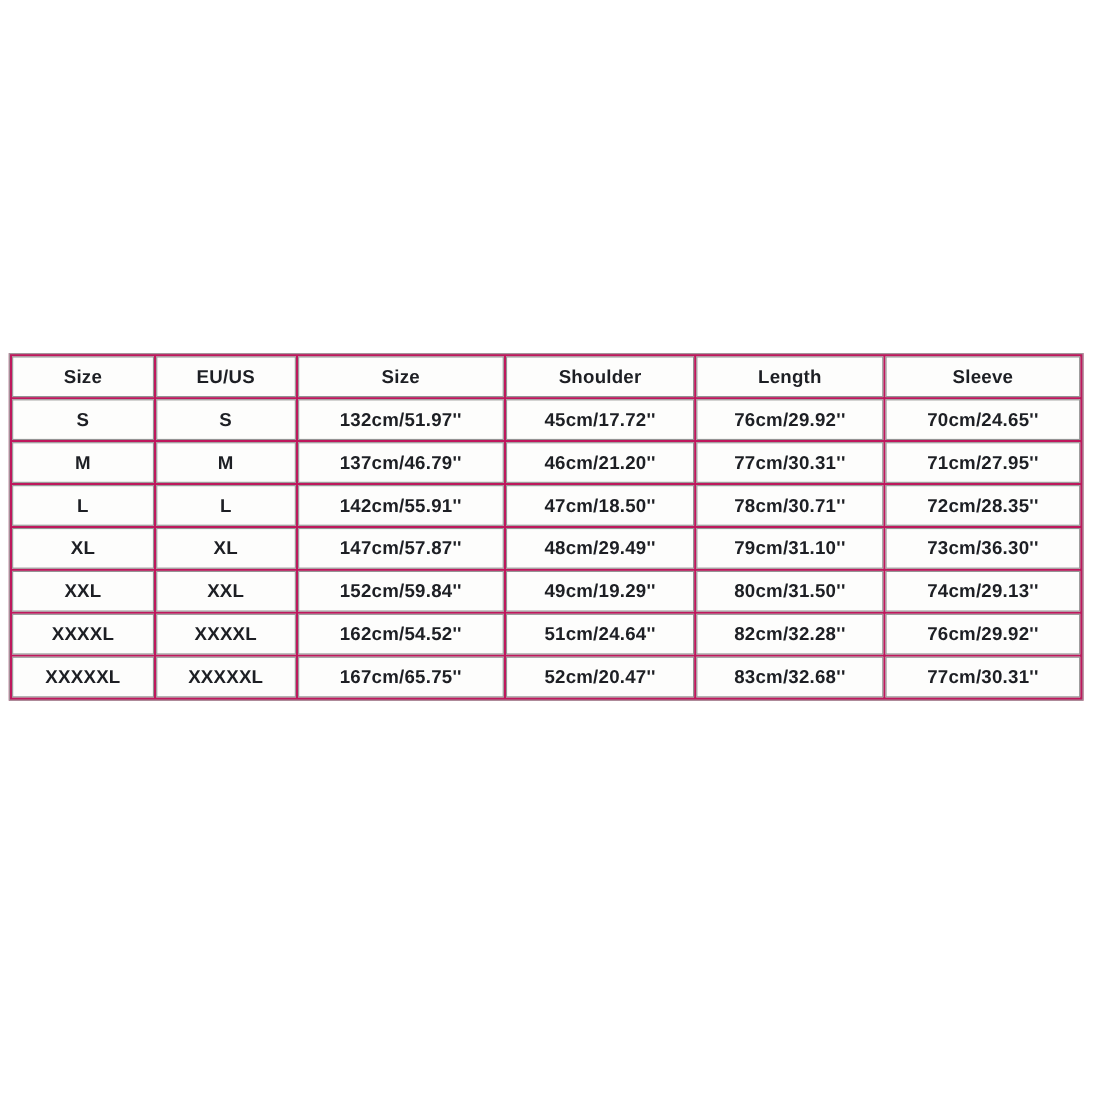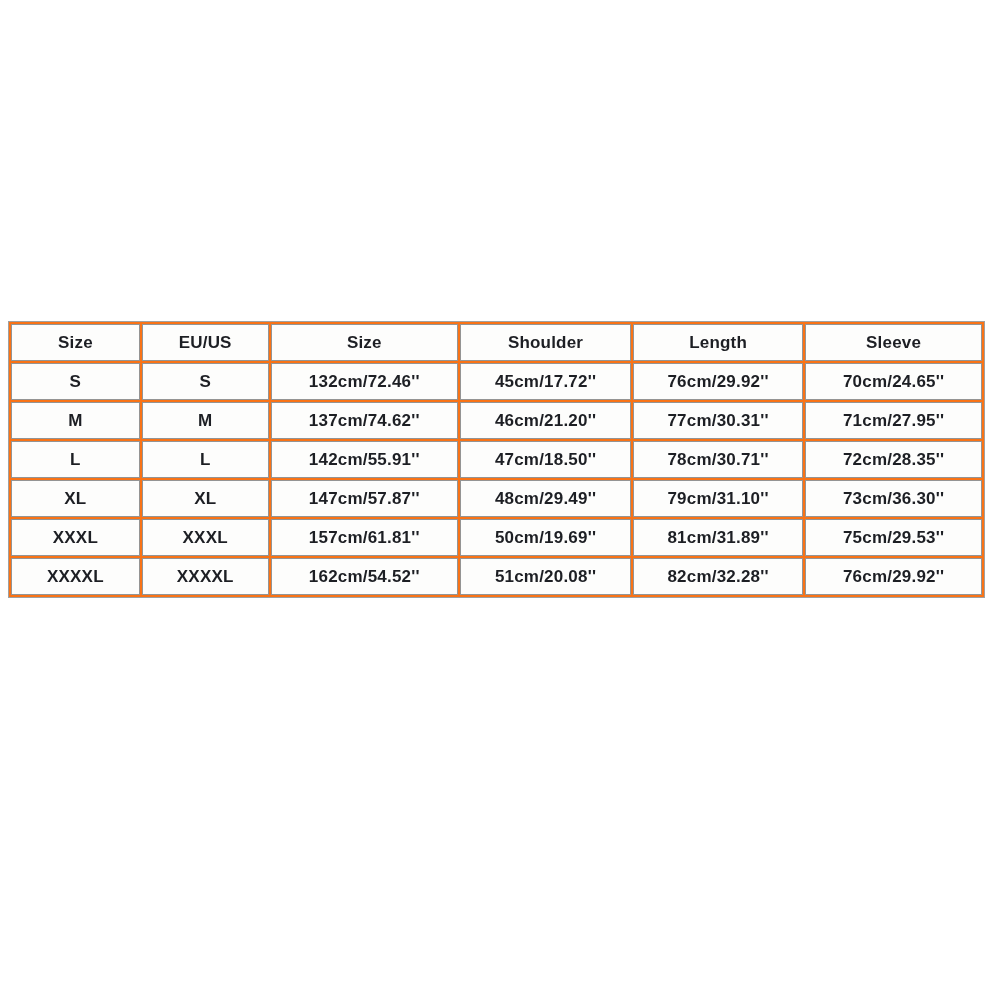--- a/index.html
+++ b/index.html
@@ -19,21 +19,21 @@
     left: 8px;
     top: 321px;
     width: 977px;
   }
   table.size-chart {
     width: 100%;
     table-layout: fixed;
     border-collapse: separate;
     border-spacing: 2px;
     border: 1px solid #a0a0a0;
-    background: #f97316;
+    background: #be185d;
   }
   table.size-chart th,
   table.size-chart td {
     border: 1px solid #949494;
     background: #fdfdfc;
     height: 35px;
     padding: 0 2px;
     text-align: center;
     vertical-align: middle;
     font-weight: bold;
@@ -71,29 +71,29 @@
         <th>Size</th>
         <th>Shoulder</th>
         <th>Length</th>
         <th>Sleeve</th>
       </tr>
     </thead>
     <tbody>
         <tr>
           <td>S</td>
           <td>S</td>
-          <td>132cm/72.46''</td>
+          <td>132cm/51.97''</td>
           <td>45cm/17.72''</td>
           <td>76cm/29.92''</td>
           <td>70cm/24.65''</td>
         </tr>
         <tr>
           <td>M</td>
           <td>M</td>
-          <td>137cm/74.62''</td>
+          <td>137cm/46.79''</td>
           <td>46cm/21.20''</td>
           <td>77cm/30.31''</td>
           <td>71cm/27.95''</td>
         </tr>
         <tr>
           <td>L</td>
           <td>L</td>
           <td>142cm/55.91''</td>
           <td>47cm/18.50''</td>
           <td>78cm/30.71''</td>
@@ -101,30 +101,38 @@
         </tr>
         <tr>
           <td>XL</td>
           <td>XL</td>
           <td>147cm/57.87''</td>
           <td>48cm/29.49''</td>
           <td>79cm/31.10''</td>
           <td>73cm/36.30''</td>
         </tr>
         <tr>
-          <td>XXXL</td>
-          <td>XXXL</td>
-          <td>157cm/61.81''</td>
-          <td>50cm/19.69''</td>
-          <td>81cm/31.89''</td>
-          <td>75cm/29.53''</td>
+          <td>XXL</td>
+          <td>XXL</td>
+          <td>152cm/59.84''</td>
+          <td>49cm/19.29''</td>
+          <td>80cm/31.50''</td>
+          <td>74cm/29.13''</td>
         </tr>
         <tr>
           <td>XXXXL</td>
           <td>XXXXL</td>
           <td>162cm/54.52''</td>
-          <td>51cm/20.08''</td>
+          <td>51cm/24.64''</td>
           <td>82cm/32.28''</td>
           <td>76cm/29.92''</td>
+        </tr>
+        <tr>
+          <td>XXXXXL</td>
+          <td>XXXXXL</td>
+          <td>167cm/65.75''</td>
+          <td>52cm/20.47''</td>
+          <td>83cm/32.68''</td>
+          <td>77cm/30.31''</td>
         </tr>
       </tbody>
   </table>
 </div>
 
 </body></html>

